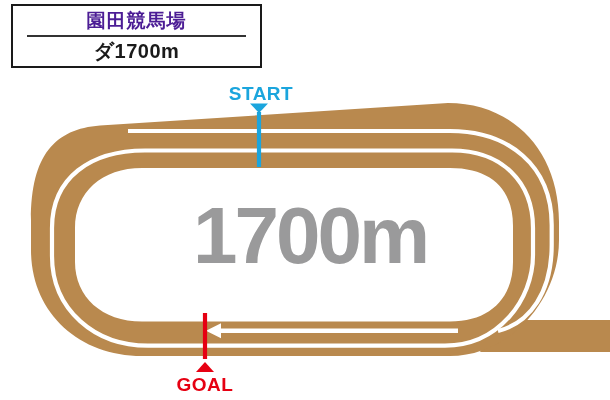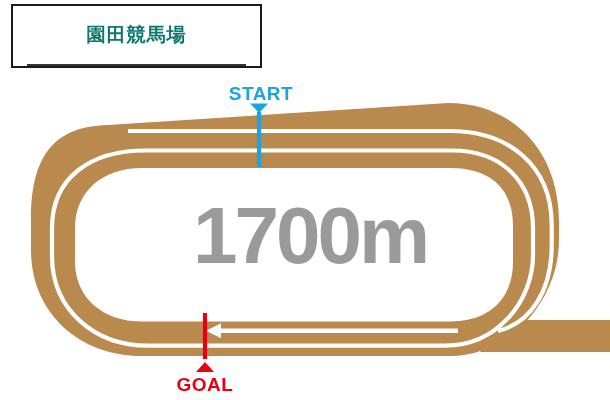--- a/index.html
+++ b/index.html
@@ -17,21 +17,21 @@
     border:2px solid #1a1a1a;
     background:#ffffff;
     box-sizing:border-box;
     display:flex;
     flex-direction:column;
     justify-content:space-between;
   }
   .course-label-box .venue{
     flex:1;
     display:flex;align-items:center;justify-content:center;
-    font-size:19px;font-weight:bold;color:#0f766e;
+    font-size:19px;font-weight:bold;color:#4c1d95;
     letter-spacing:1px;
   }
   .course-label-box .divider{
     height:2px;background:#333;margin:0 14px;
   }
   .course-label-box .course{
     flex:1;
     display:flex;align-items:center;justify-content:center;
     font-size:20px;font-weight:bold;color:#1a1a1a;
     letter-spacing:0.5px;
@@ -42,20 +42,21 @@
 </style>
 </head>
 <body>
 
 <div class="stage">
 
   
   <div class="course-label-box">
     <div class="venue">園田競馬場</div>
     <div class="divider"></div>
+    <div class="course">ダ1700m</div>
   </div>
 
   
   <svg width="610" height="400" viewBox="0 0 610 400">
 
     <path d="M500,320 H610 V352 H480 Z" fill="#B9894E"></path>
 
     <path fill-rule="evenodd" d="M100,125.5
              L448,103
              C512,103 559,150 559,222

